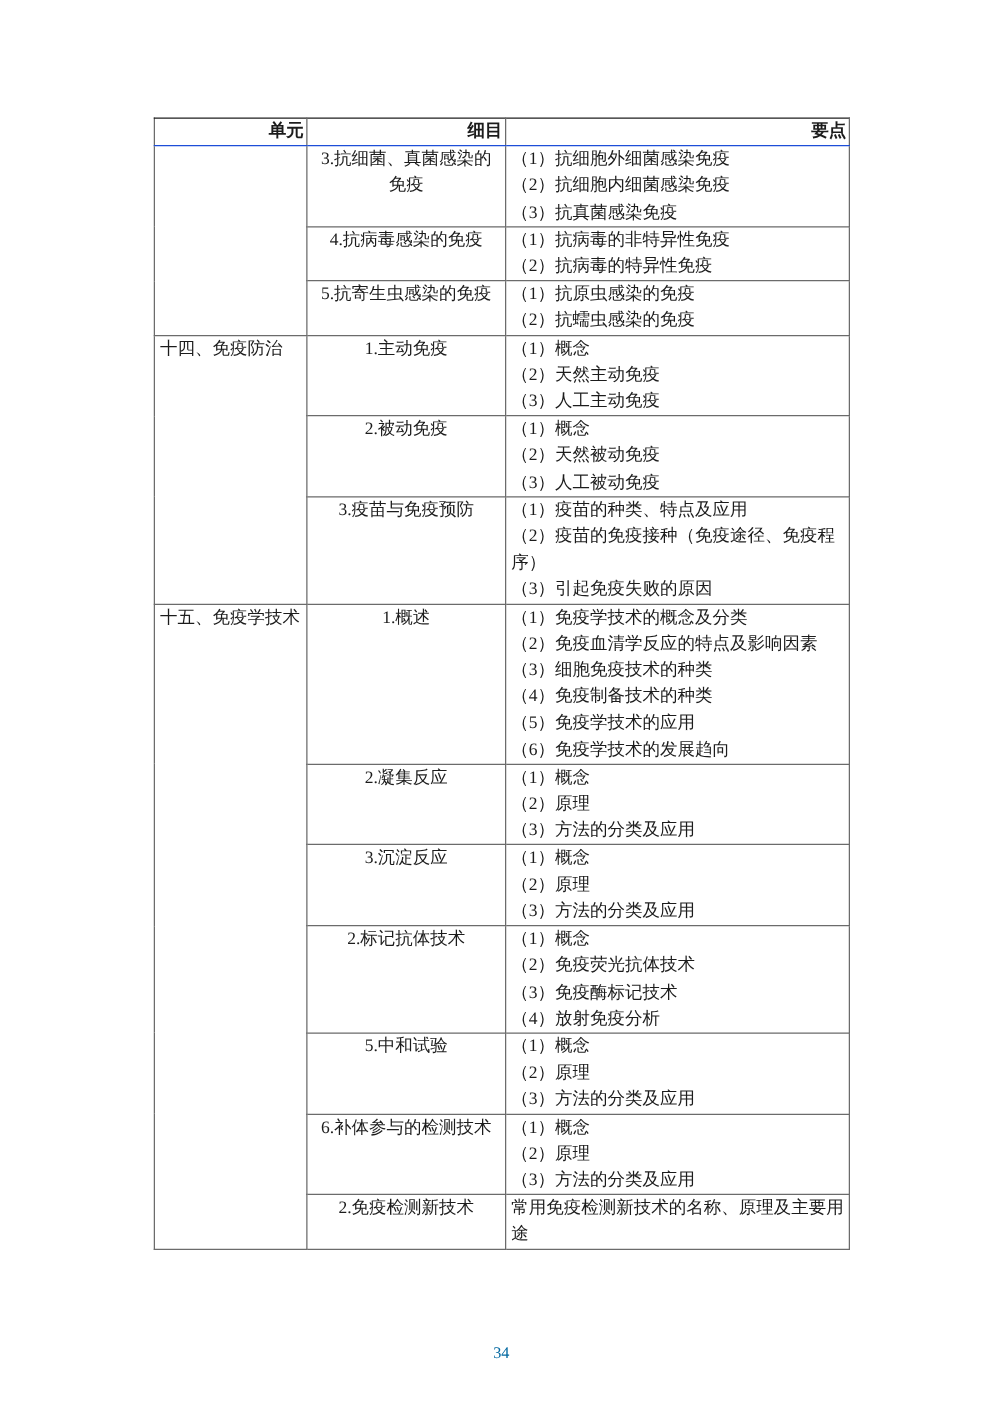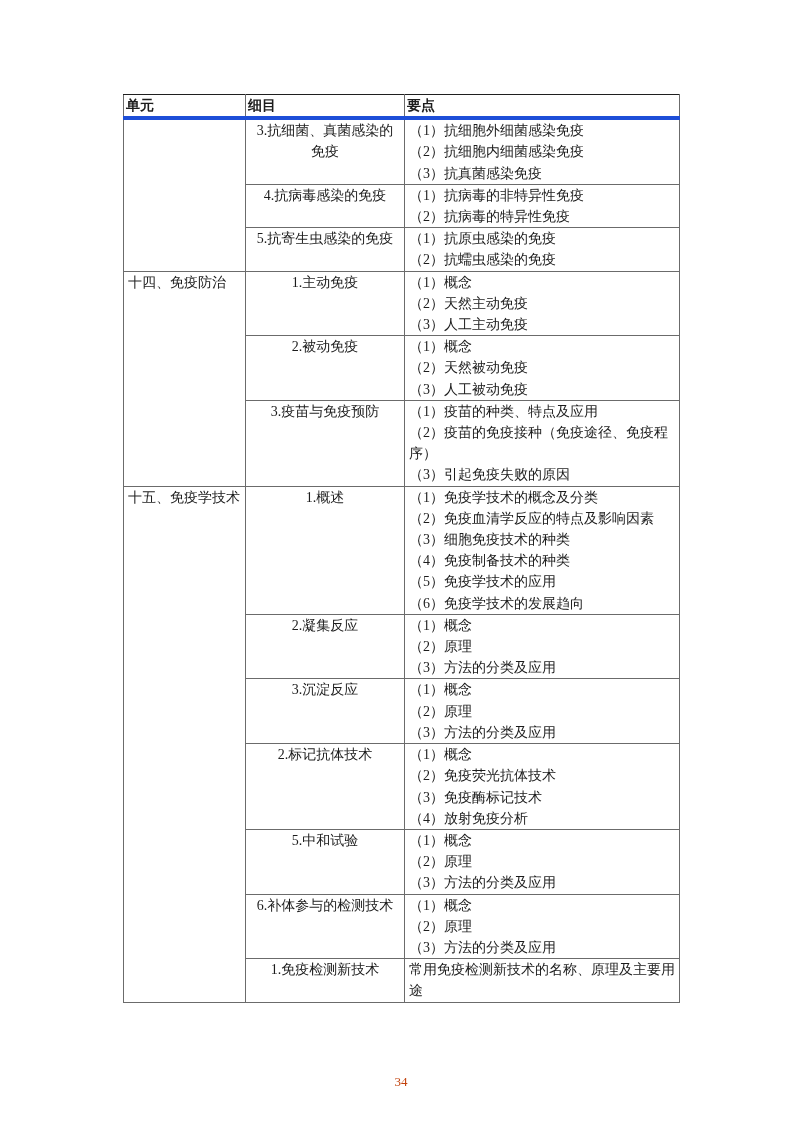--- a/index.html
+++ b/index.html
@@ -27,41 +27,41 @@
   .doc-table td {
     border: 1px solid #6b6b6b;
     vertical-align: top;
     padding: 0 4px;
     font-size: 14px;
     line-height: 21.2px;
     overflow: hidden;
   }
   .doc-table thead th {
     font-weight: bold;
-    text-align: left;
+    text-align: right;
     border-top: 1px solid #1f1f1f;
-    border-bottom: 4px solid #1d4ed8;
+    border-bottom: 1px solid #1d4ed8;
     height: 20px;
     padding: 0 2px;
   }
   .col-unit  { width: 122px; }
   .col-item  { width: 159px; }
   .col-point { width: 275px; }
   .unit-cell   { text-align: left; margin-left: 39px; }
   .item-cell   { text-align: center; }
   .points-cell { text-align: left; }
   .point-line  { margin: 0; }
   .page-number {
     position: absolute;
     left: 123px;
     top: 1074px;
     width: 556px;
     text-align: center;
     font-size: 13px;
-    color: #c2410c;
+    color: #0369a1;
   }
 </style>
 </head>
 <body>
 
 <table class="doc-table">
   <colgroup>
     <col class="col-unit">
     <col class="col-item">
     <col class="col-point">
@@ -169,21 +169,21 @@
       </tr>
       <tr>
         <td class="item-cell">6.补体参与的检测技术</td>
         <td class="points-cell">
           <div class="point-line">（1）概念</div>
           <div class="point-line">（2）原理</div>
           <div class="point-line">（3）方法的分类及应用</div>
         </td>
       </tr>
       <tr>
-        <td class="item-cell">1.免疫检测新技术</td>
+        <td class="item-cell">2.免疫检测新技术</td>
         <td class="points-cell">
           <div class="point-line">常用免疫检测新技术的名称、原理及主要用途</div>
         </td>
       </tr>
     </tbody>
 </table>
 
 <div class="page-number">34</div>
 
 </body></html>

